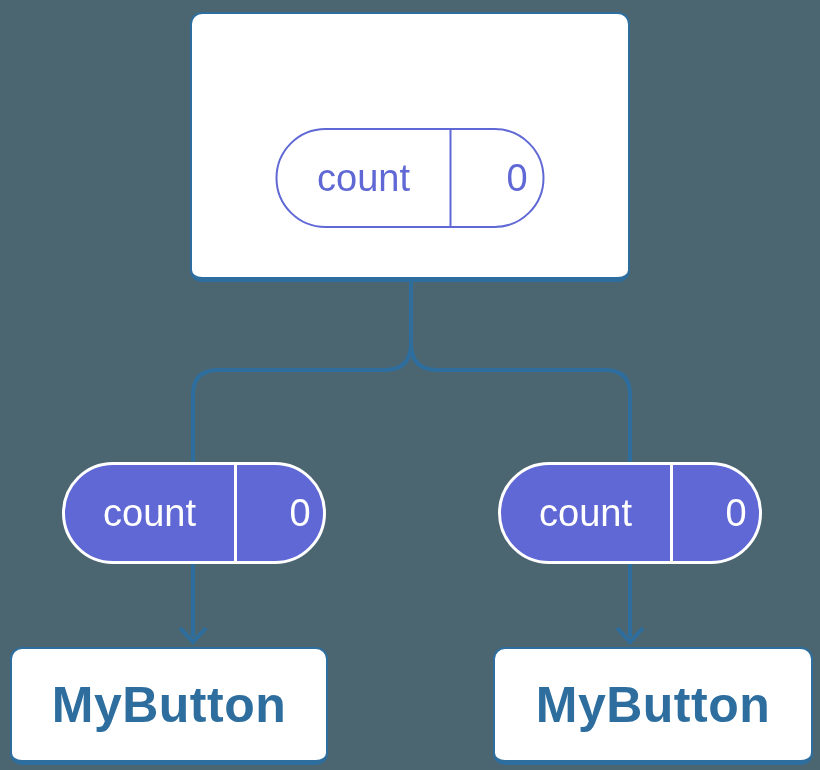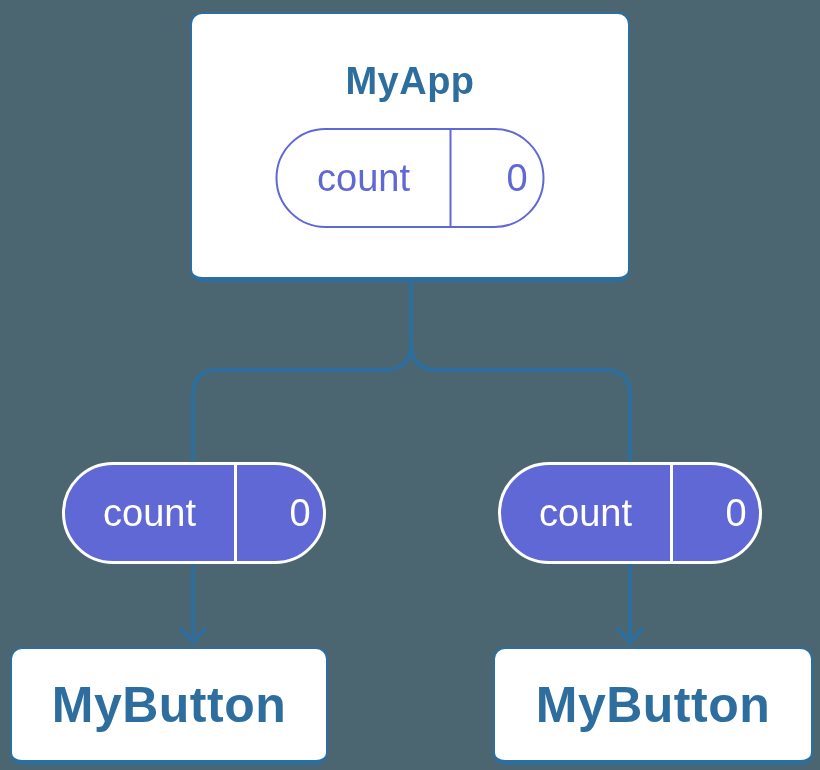--- a/index.html
+++ b/index.html
@@ -100,21 +100,20 @@
 
   <svg class="connector" viewBox="0 0 820 770" xmlns="http://www.w3.org/2000/svg">
     <path d="M411 275 L411 343"></path>
     <path d="M411 343 Q411 370 385 370 L218 370 Q193 370 193 395 L193 637"></path>
     <path d="M411 343 Q411 370 437 370 L605 370 Q630 370 630 395 L630 637"></path>
     <path d="M180 628 L193 642 L206 628"></path>
     <path d="M617 628 L630 642 L643 628"></path>
   </svg>
 
   <div class="node-box" id="myapp-box">
-    <div class="node-title">MyApp</div>
     <div class="pill pill-outline">
       <div class="seg seg-label">count</div>
       <div class="seg seg-value">0</div>
     </div>
   </div>
 
   <div class="pill pill-solid" id="prop-pill-left">
     <div class="seg seg-label">count</div>
     <div class="seg seg-value">0</div>
   </div>

